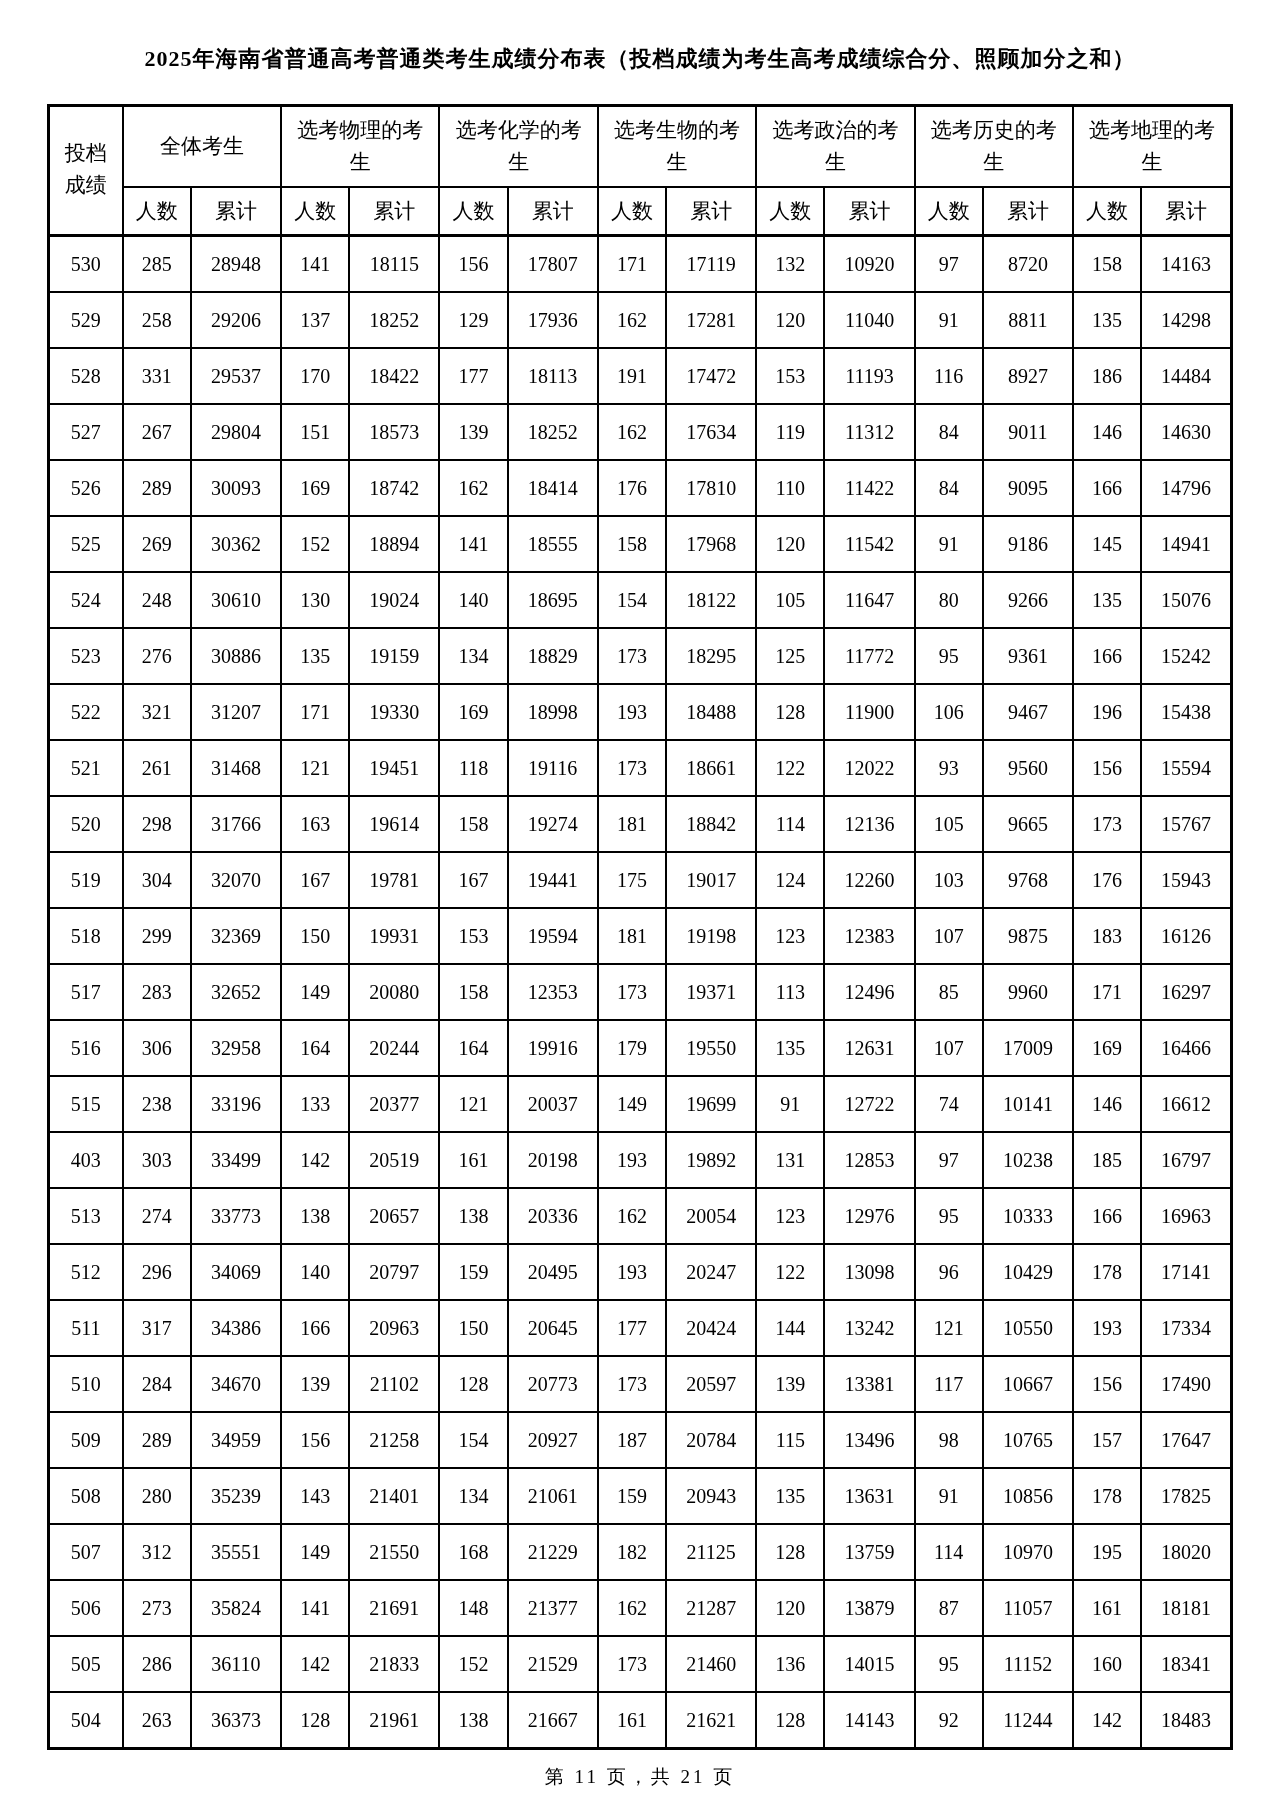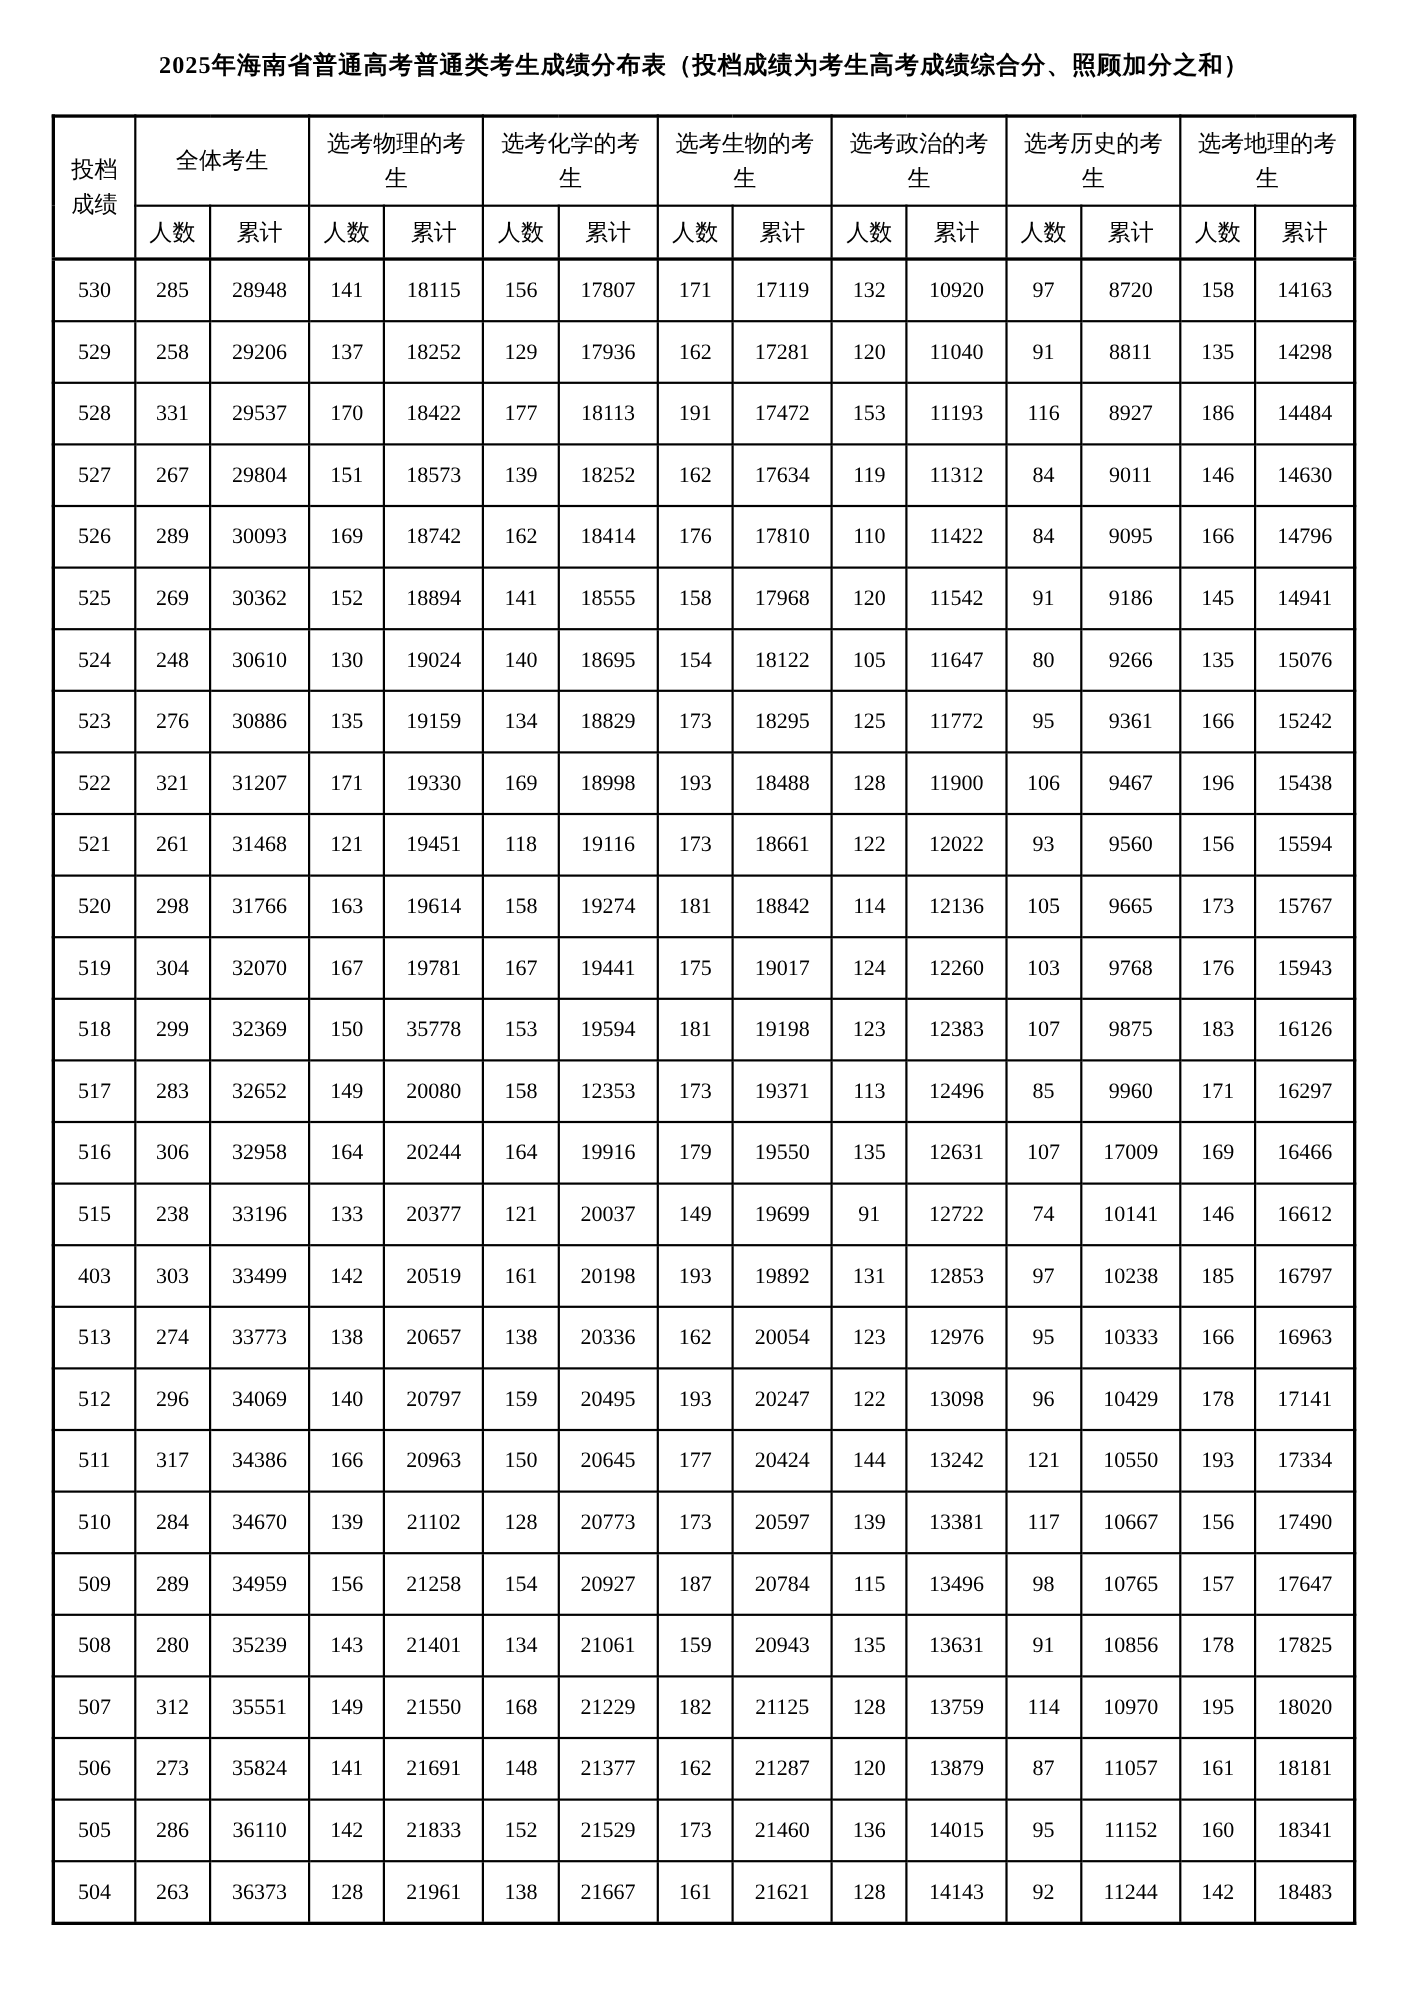--- a/index.html
+++ b/index.html
@@ -47,20 +47,21 @@
   }
   .score-table thead tr.sub-row th {
     height: 46px;
     font-size: 21px;
     margin-top: 36px;
   }
   .score-table thead th.score-h {
     font-size: 21px;
     line-height: 1.6;
     padding: 0 14px;
+    font-family: Liberation Mono, monospace;
   }
   .score-table thead {
     border-bottom: 3px solid #000;
   }
   .score-table tbody td {
     height: 54px;
     font-size: 20px;
   }
   .footer {
     margin-top: 14px;
@@ -328,21 +329,21 @@
           <td>103</td>
           <td>9768</td>
           <td>176</td>
           <td>15943</td>
         </tr>
         <tr>
           <td>518</td>
           <td>299</td>
           <td>32369</td>
           <td>150</td>
-          <td>35778</td>
+          <td>19931</td>
           <td>153</td>
           <td>19594</td>
           <td>181</td>
           <td>19198</td>
           <td>123</td>
           <td>12383</td>
           <td>107</td>
           <td>9875</td>
           <td>183</td>
           <td>16126</td>
@@ -581,14 +582,15 @@
           <td>128</td>
           <td>14143</td>
           <td>92</td>
           <td>11244</td>
           <td>142</td>
           <td>18483</td>
         </tr>
       </tbody>
   </table>
 
+  <div class="footer">第 11 页，共 21 页</div>
 
 </div>
 
 </body></html>

